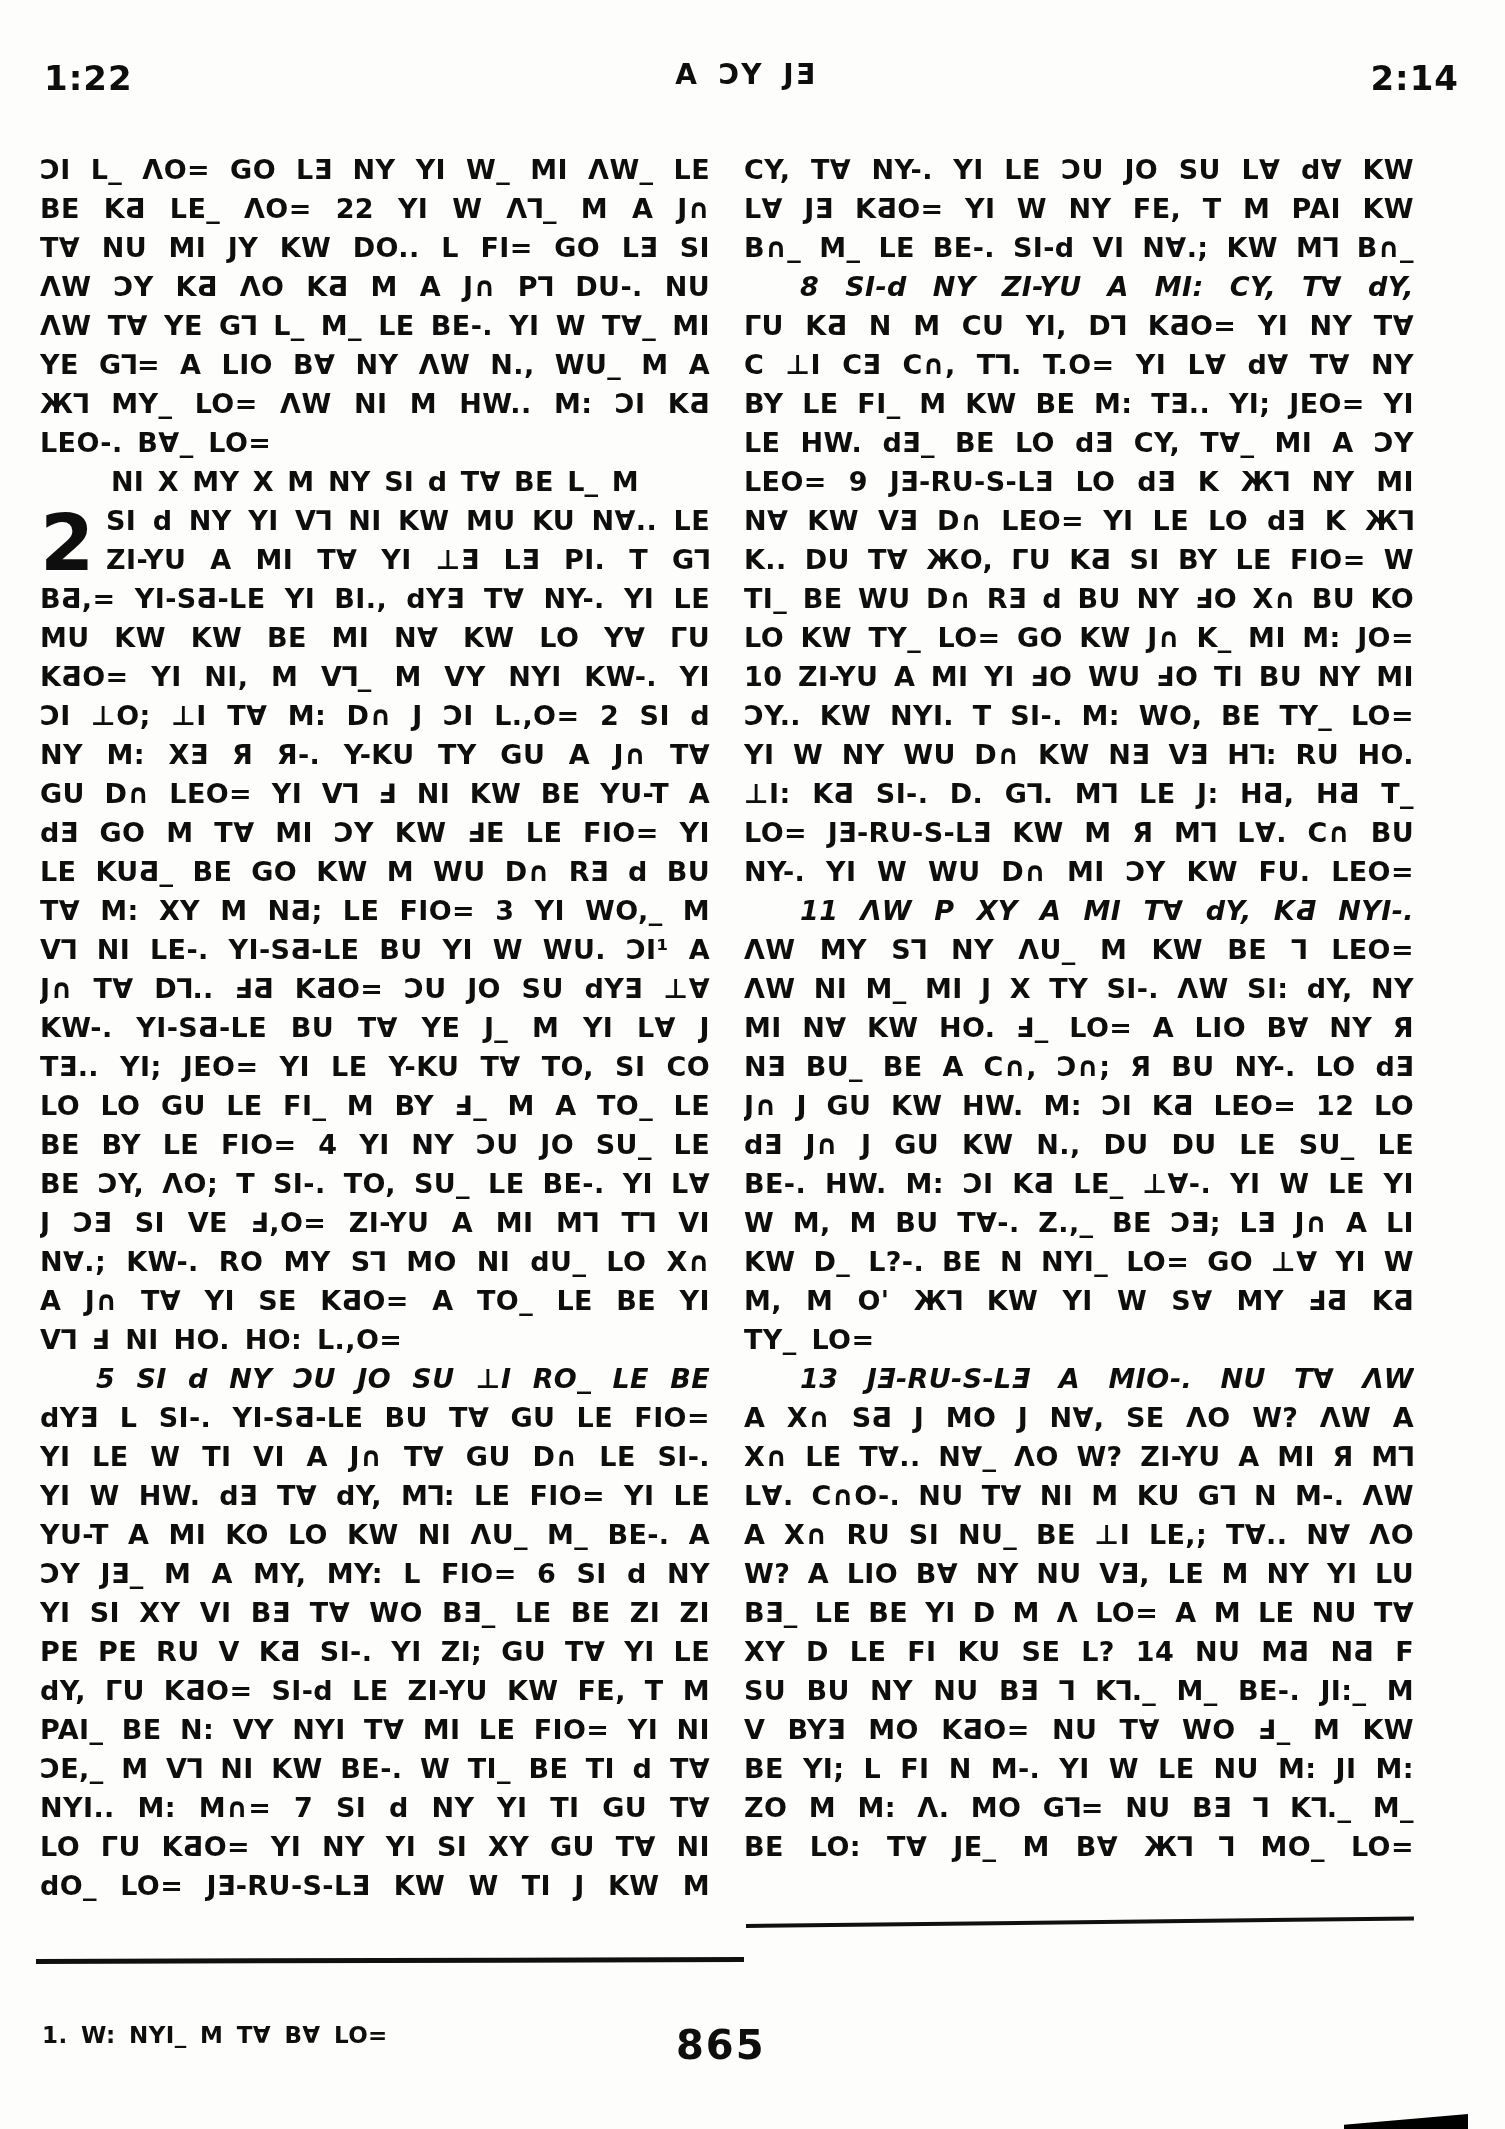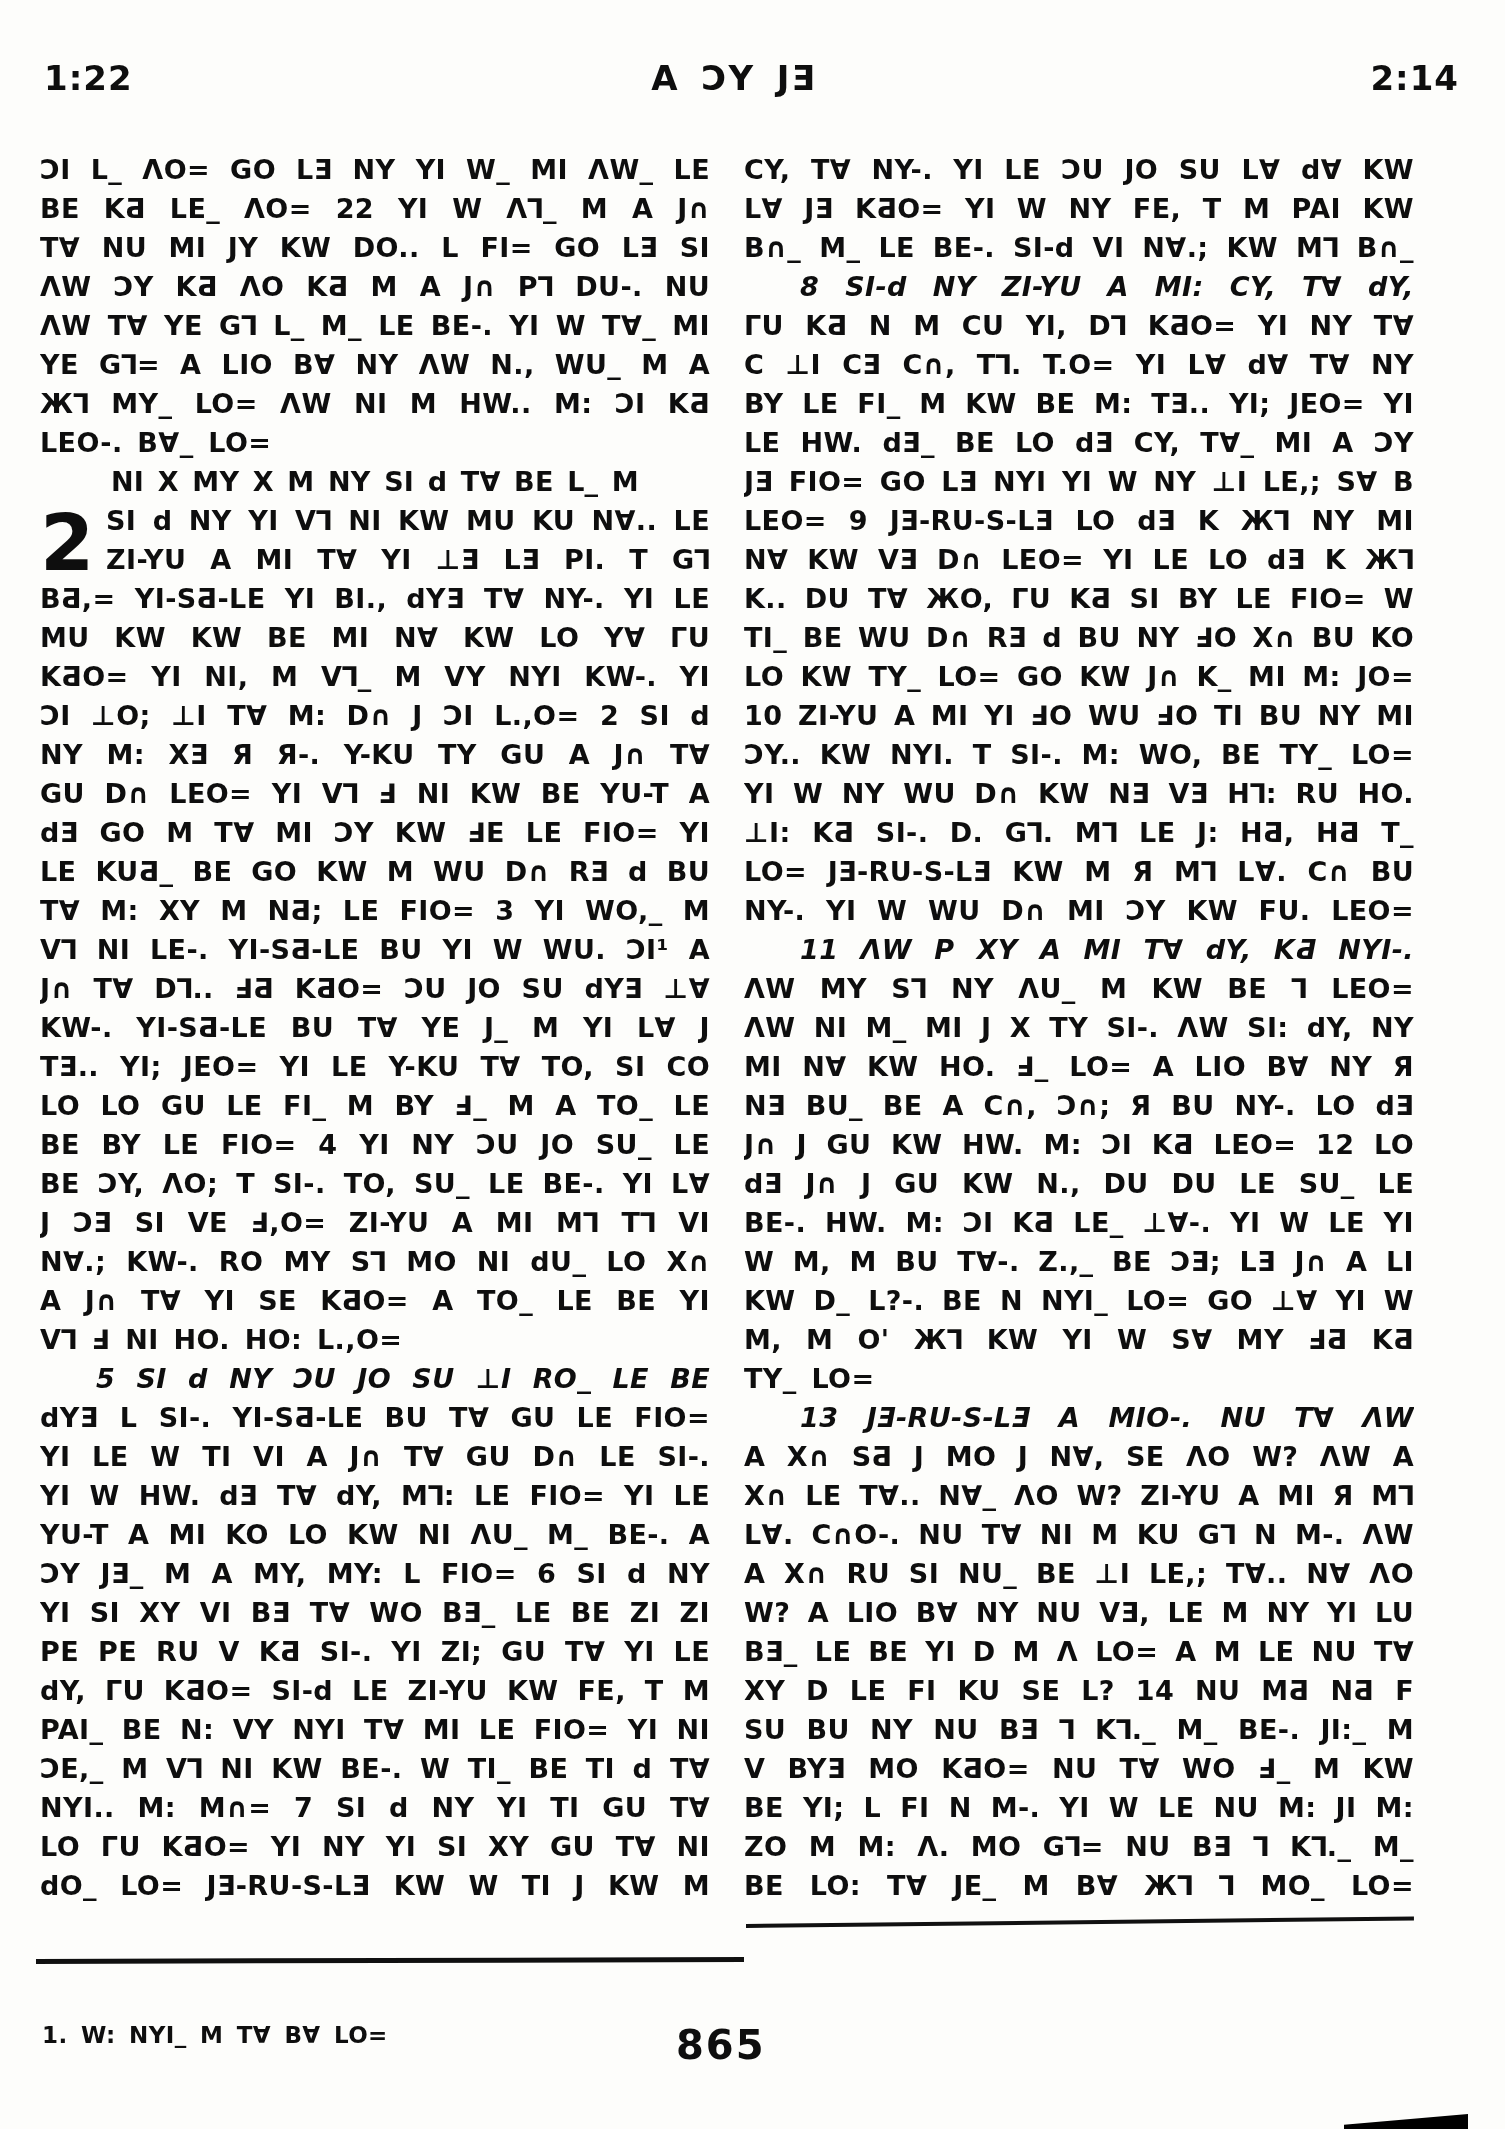--- a/index.html
+++ b/index.html
@@ -8,21 +8,21 @@
     width:1505px;height:2129px;
     background:#fdfdfb;
     font-family:"DejaVu Sans", sans-serif;
     color:#0e0e0e;
     overflow:hidden;
     margin:0 auto;
   }
   .hdr-ref{position:absolute;top:58px;font-size:34px;font-weight:800;letter-spacing:1px;}
   .hdr-left{left:44px;}
   .hdr-right{right:46px;}
-  .hdr-center{position:absolute;top:58px;left:4px;width:1460px;text-align:center;font-size:34px;font-weight:800;letter-spacing:2px;word-spacing:8px;}
+  .hdr-center{position:absolute;top:58px;left:16px;width:1460px;text-align:center;font-size:28px;font-weight:800;letter-spacing:2px;word-spacing:8px;}
   .columns{
     position:absolute;top:150px;left:40px;width:1375px;
     display:flex;gap:34px;
   }
   .col{position:relative;width:670px;}
   .line{
     height:39px;line-height:39px;
     font-size:27px;font-weight:700;
     letter-spacing:0.4px;word-spacing:5px;
     overflow:hidden;white-space:nowrap;
@@ -120,21 +120,20 @@
       </section>
     <section class="col" id="col-right">
         <div class="line j">CY, T∀ NY-. YI LE ƆU JO SU L∀ d∀ KW</div>
         <div class="line j">L∀ JƎ KƋO= YI W NY FE, T M PAI KW</div>
         <div class="line j">B∩_ M_ LE BE-. SI-d VI N∀.; KW M⅂ B∩_</div>
         <div class="line i">8 SI-d NY ZI-YU A MI: CY, T∀ dY,</div>
         <div class="line j">ΓU KƋ N M CU YI, D⅂ KƋO= YI NY T∀</div>
         <div class="line j">C ⊥I CƎ C∩, T⅂. T.O= YI L∀ d∀ T∀ NY</div>
         <div class="line j">BY LE FI_ M KW BE M: TƎ.. YI; JEO= YI</div>
         <div class="line j">LE HW. dƎ_ BE LO dƎ CY, T∀_ MI A ƆY</div>
-        <div class="line j">JƎ FIO= GO LƎ NYI YI W NY ⊥I LE,; S∀ B</div>
         <div class="line j">LEO= 9 JƎ-RU-S-LƎ LO dƎ K Ж⅂ NY MI</div>
         <div class="line j">N∀ KW VƎ D∩ LEO= YI LE LO dƎ K Ж⅂</div>
         <div class="line j">K.. DU T∀ ЖO, ΓU KƋ SI BY LE FIO= W</div>
         <div class="line j">TI_ BE WU D∩ RƎ d BU NY ℲO X∩ BU KO</div>
         <div class="line j">LO KW TY_ LO= GO KW J∩ K_ MI M: JO=</div>
         <div class="line j">10 ZI-YU A MI YI ℲO WU ℲO TI BU NY MI</div>
         <div class="line j">ƆY.. KW NYI. T SI-. M: WO, BE TY_ LO=</div>
         <div class="line j">YI W NY WU D∩ KW NƎ VƎ H⅂: RU HO.</div>
         <div class="line j">⊥I: KƋ SI-. D. G⅂. M⅂ LE J: HƋ, HƋ T_</div>
         <div class="line j">LO= JƎ-RU-S-LƎ KW M Я M⅂ L∀. C∩ BU</div>

